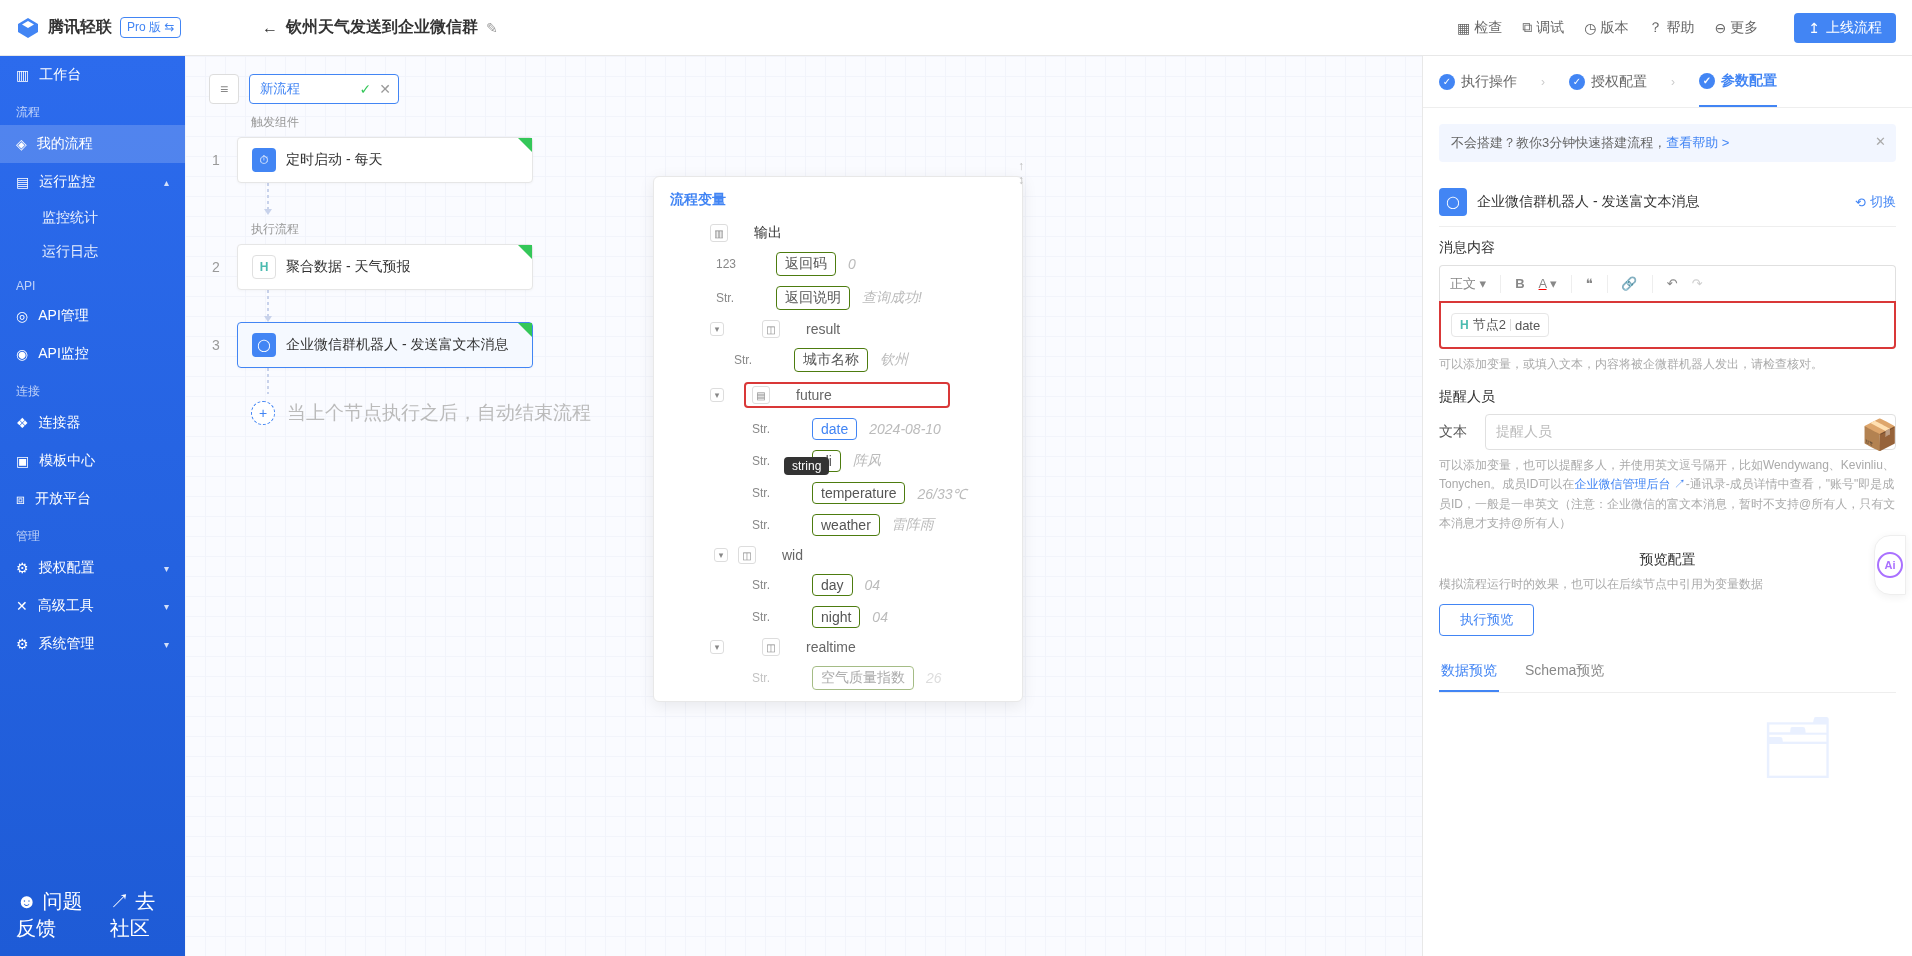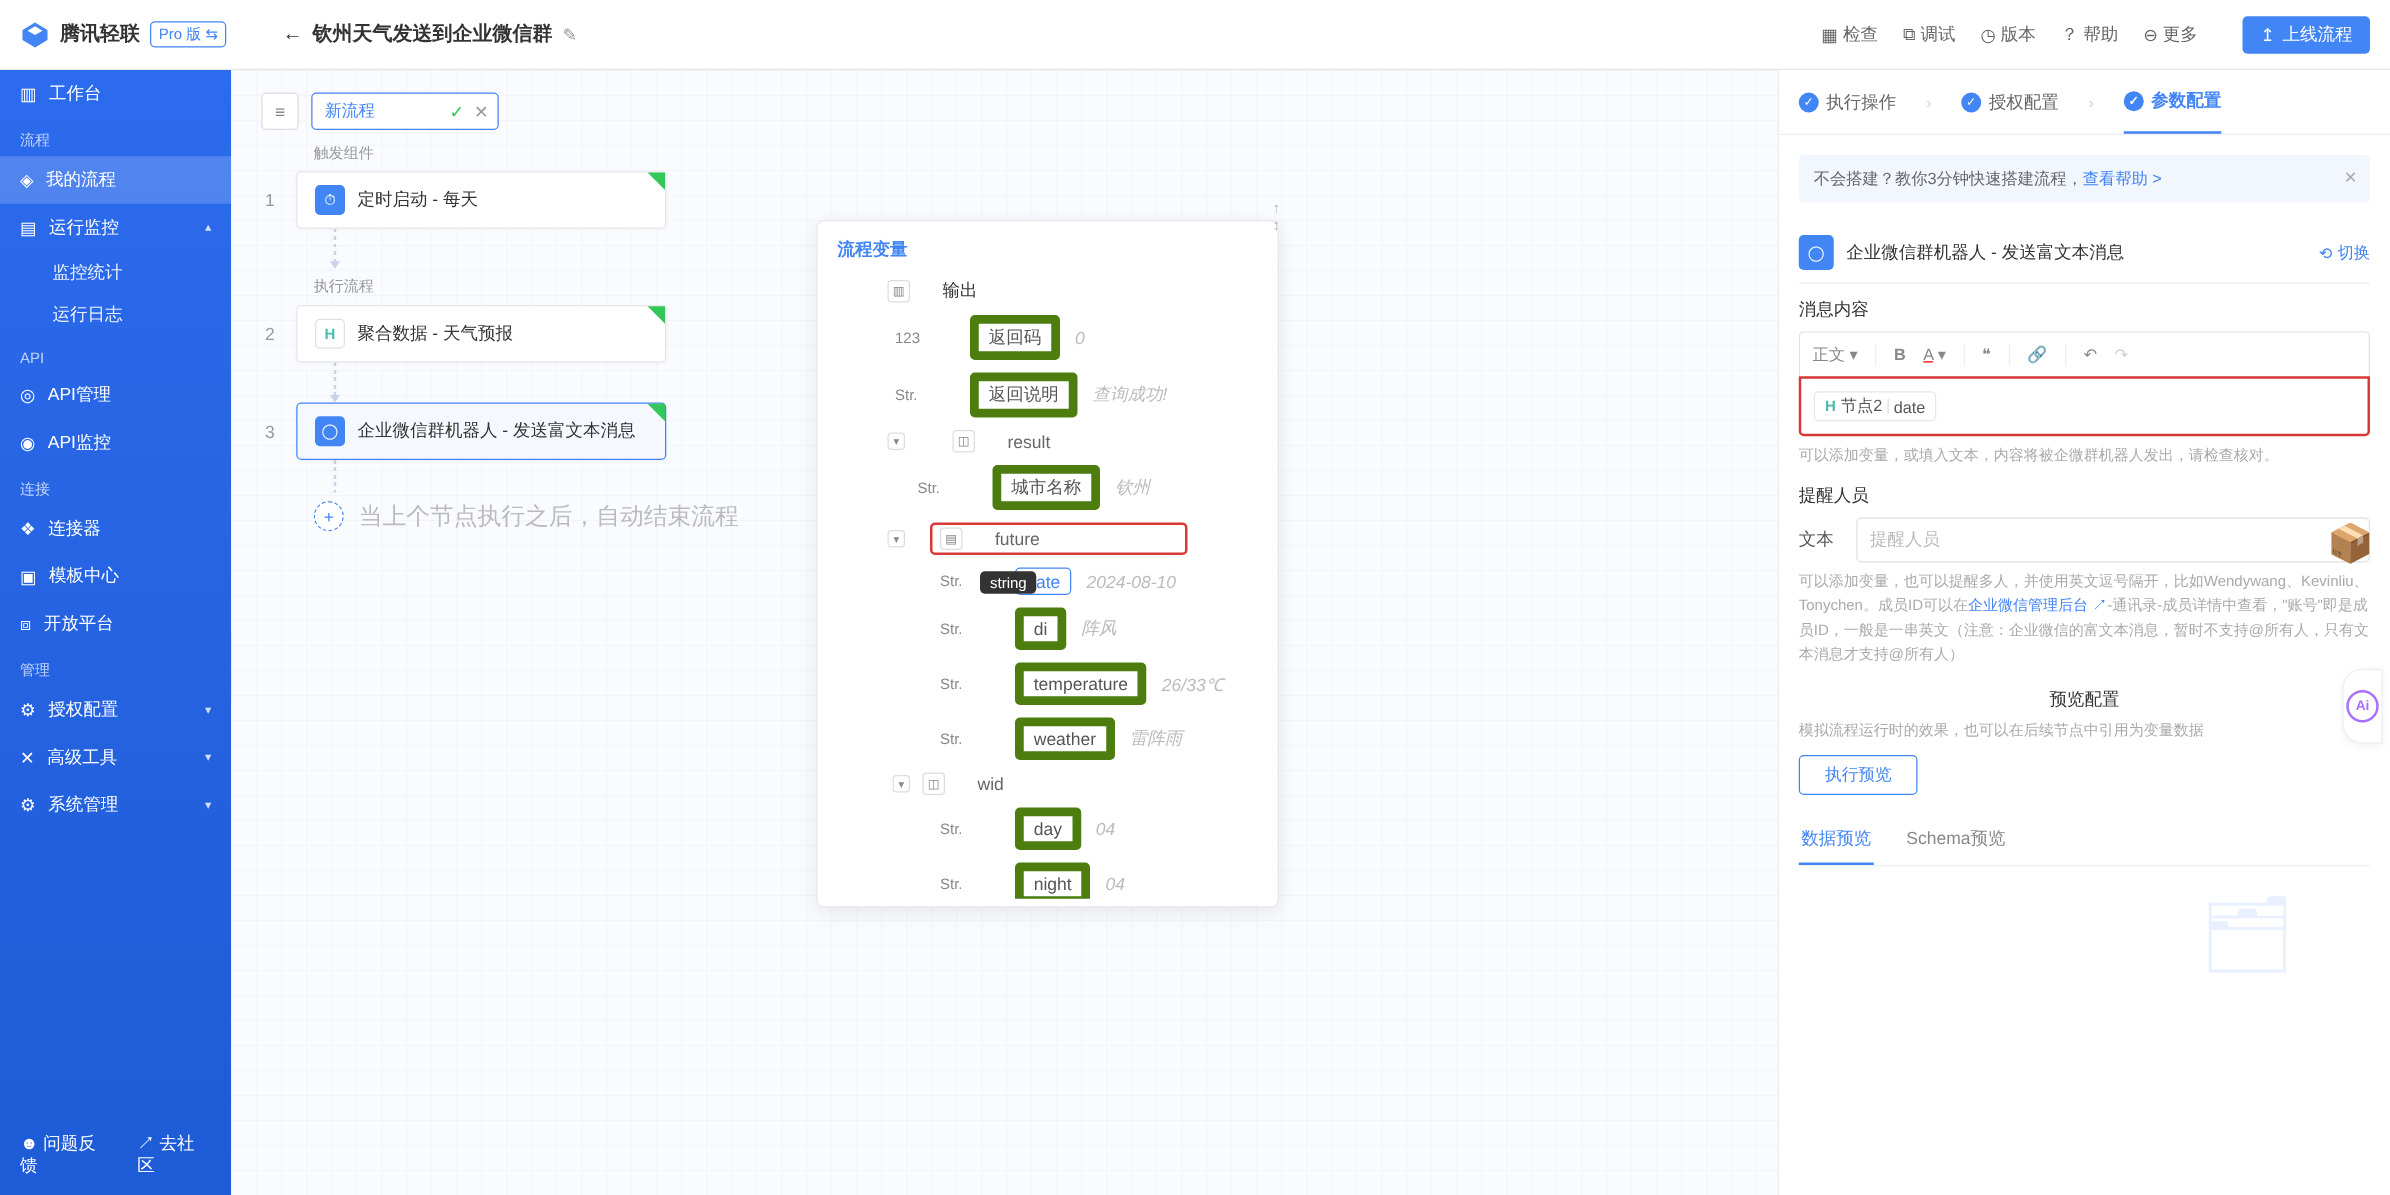--- a/index.html
+++ b/index.html
@@ -1,19 +1,19 @@
 <!DOCTYPE html>
 <html><head>
 <meta charset="utf-8">
 <style>
 * { box-sizing: border-box; margin: 0; padding: 0; }
 body { font-family: -apple-system, BlinkMacSystemFont, "Segoe UI", "Microsoft YaHei", sans-serif; font-size: 14px; color: #333; background: #fff; overflow: hidden; }
 
 
-.top-header { height: 56px; border-bottom: 1px solid #e8e8e8; display: flex; align-items: center; padding: 0 16px; }
+.top-header { height: 56px; border-bottom: 1px solid #e8e8e8; display: flex; align-items: center; padding: 0 16px; gap: 36px; }
 .logo-area { display: flex; align-items: center; gap: 8px; width: 170px; }
 .logo-icon { width: 24px; height: 24px; color: #4285f4; }
 .logo-text { font-size: 16px; font-weight: 600; color: #333; }
 .pro-badge { border: 1px solid #4285f4; color: #4285f4; border-radius: 4px; padding: 1px 6px; font-size: 12px; }
 .header-title { display: flex; align-items: center; gap: 8px; margin-left: 40px; flex: 1; }
 .back-arrow { cursor: pointer; font-size: 16px; }
 .header-title h1 { font-size: 16px; font-weight: 600; }
 .edit-icon { cursor: pointer; color: #999; }
 .header-actions { display: flex; align-items: center; gap: 20px; color: #666; font-size: 14px; }
 .header-action { display: flex; align-items: center; gap: 4px; cursor: pointer; }
@@ -22,21 +22,21 @@
 
 .main-layout { display: flex; height: calc(100vh - 56px); }
 
 
 .sidebar { width: 185px; background: linear-gradient(180deg, #2c6bed, #1e5bd6); color: #fff; display: flex; flex-direction: column; position: relative; }
 .side-section-label { padding: 10px 16px 4px; font-size: 12px; color: rgba(255,255,255,0.7); }
 .side-item { padding: 10px 16px; display: flex; align-items: center; gap: 10px; cursor: pointer; font-size: 14px; position: relative; }
 .side-item.active { background: rgba(255,255,255,0.18); }
 .side-item .chev { margin-left: auto; font-size: 10px; opacity: 0.8; }
 .side-sub-item { padding: 8px 16px 8px 42px; cursor: pointer; font-size: 14px; opacity: 0.9; }
-.side-footer { margin-top: auto; padding: 14px 16px; display: flex; gap: 20px; font-size: 14px; }
+.side-footer { margin-top: auto; padding: 14px 16px; display: flex; gap: 20px; font-size: 20px; }
 .side-handle { position: absolute; right: -14px; top: 50%; width: 14px; height: 56px; background: #2c6bed; border-radius: 0 6px 6px 0; }
 
 
 .canvas-col { flex: 1; background: #fafbff; background-image: linear-gradient(#f2f4fb 1px, transparent 1px), linear-gradient(90deg, #f2f4fb 1px, transparent 1px); background-size: 20px 20px; position: relative; overflow: hidden; }
 .canvas-inner { padding: 18px 24px; }
 
 .flow-name-row { display: flex; align-items: center; gap: 10px; margin-bottom: 10px; }
 .hamburger-btn { width: 30px; height: 30px; border: 1px solid #ddd; border-radius: 4px; background: #fff; display: flex; align-items: center; justify-content: center; cursor: pointer; color: #888; }
 .flow-name-input { border: 1px solid #4285f4; border-radius: 4px; height: 30px; padding: 0 60px 0 10px; color: #4285f4; width: 150px; position: relative; background: #fff; }
 .flow-name-wrap { position: relative; display: inline-block; }
@@ -64,21 +64,21 @@
 .var-body { max-height: 500px; overflow: hidden; padding: 0 10px; font-size: 14px; }
 .tree-row { display: flex; align-items: center; gap: 6px; padding: 5px 2px; position: relative; }
 .tree-indent-1 { padding-left: 46px; }
 .tree-indent-2 { padding-left: 52px; }
 .tree-indent-3 { padding-left: 70px; }
 .tree-indent-4 { padding-left: 88px; }
 .tree-caret { width: 14px; height: 14px; border: 1px solid #ddd; border-radius: 3px; display: flex; align-items: center; justify-content: center; font-size: 9px; color: #888; cursor: pointer; background: #fff; }
 .type-badge { font-size: 12px; color: #888; width: 34px; text-align: left; }
 .type-icon { width: 18px; height: 18px; border: 1px solid #ddd; border-radius: 3px; display: flex; align-items: center; justify-content: center; font-size: 10px; color: #888; }
 .var-name { color: #666; margin-left: 20px; }
-.var-name.boxed { border: 7px solid #4d7c0f; border-radius: 4px; padding: 2px 8px; color: #555; }
+.var-name.boxed { border: 1px solid #4d7c0f; border-radius: 4px; padding: 2px 8px; color: #555; }
 .var-name.boxed-blue { border: 1px solid #4285f4; border-radius: 4px; padding: 2px 8px; color: #4285f4; }
 .var-val { color: #bbb; font-style: italic; margin-left: 6px; }
 .red-box { border: 2px solid #d93838; border-radius: 4px; padding: 2px 6px; display: flex; align-items: center; gap: 6px; width: 206px; }
 .tooltip-chip { position: absolute; background: #333; color: #fff; padding: 2px 8px; border-radius: 4px; font-size: 12px; left: 130px; top: 280px; }
 
 
 .config-col { width: 490px; border-left: 1px solid #e8e8e8; display: flex; flex-direction: column; background: #fff; }
 .config-tabs { display: flex; align-items: center; height: 52px; border-bottom: 1px solid #eee; padding: 0 16px; gap: 24px; }
 .cfg-tab { display: flex; align-items: center; gap: 6px; color: #666; height: 100%; }
 .cfg-tab.active { color: #4285f4; border-bottom: 2px solid #4285f4; font-weight: 600; }

